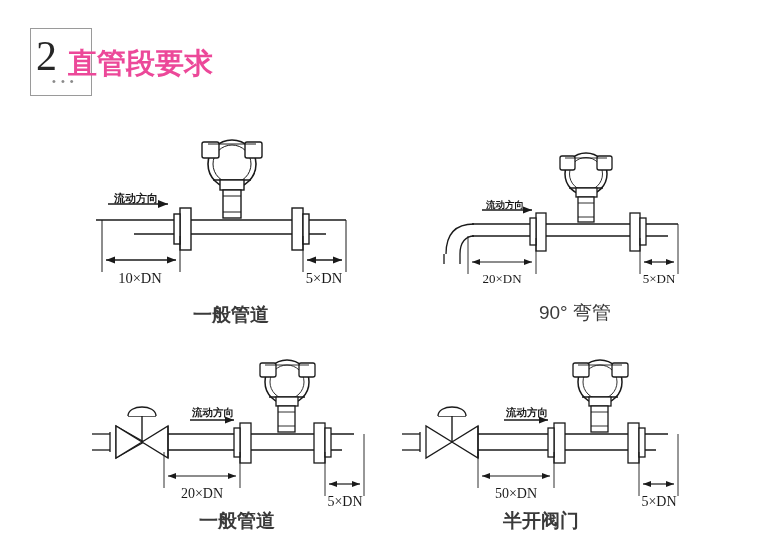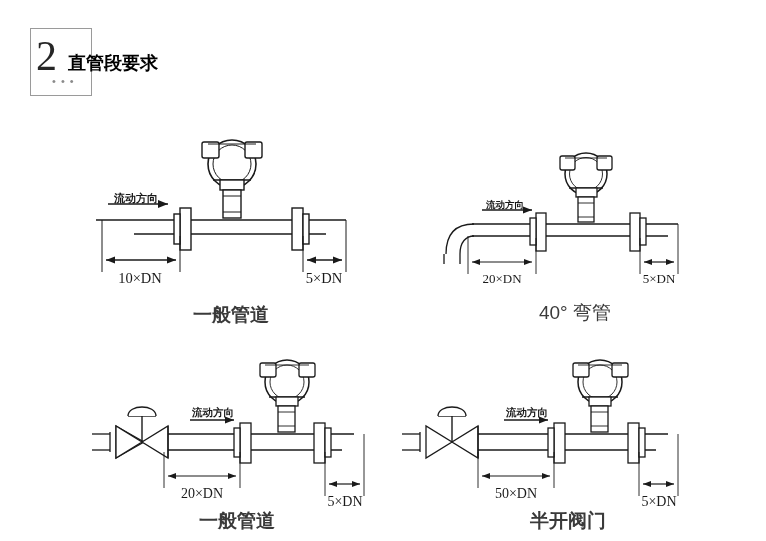--- a/index.html
+++ b/index.html
@@ -41,24 +41,24 @@
     line-height: 48px;
     font-family: "Liberation Serif", "DejaVu Serif", serif;
     font-weight: 400;
     color: #262626;
     letter-spacing: -1px;
   }
   #header-title {
     position: absolute;
     left: 38px;
     top: 20px;
-    font-size: 18px;
+    font-size: 29px;
     line-height: 30px;
     font-weight: bold;
-    color: #000000;
+    color: #ec4899;
     white-space: nowrap;
     letter-spacing: 0px;
   }
   #header-dots {
     position: absolute;
     left: 22px;
     top: 48px;
     font-size: 11px;
     line-height: 11px;
     color: #8a8a8a;
@@ -82,21 +82,21 @@
     white-space: nowrap;
   }
   #fig1 { left: 96px;  top: 132px; width: 270px; height: 180px; }
   #fig2 { left: 440px; top: 132px; width: 270px; height: 180px; }
   #fig3 { left: 92px;  top: 344px; width: 290px; height: 180px; }
   #fig4 { left: 402px; top: 344px; width: 290px; height: 180px; }
 
   #cap1 { left: 96px;  top: 302px; width: 270px; }
   #cap2 { left: 440px; top: 300px; width: 270px; font-weight: normal; }
   #cap3 { left: 92px;  top: 508px; width: 290px; }
-  #cap4 { left: 423px; top: 508px; width: 290px; }
+  #cap4 { left: 396px; top: 508px; width: 290px; }
 </style>
 </head>
 <body>
 
 <div id="header">
   <div id="header-box"></div>
   <div id="header-num">2</div>
   <div id="header-title">直管段要求</div>
   <div id="header-dots">• • •</div>
 </div>
@@ -222,21 +222,21 @@
         <path d="M204 130 L212 127 L212 133 Z" fill="#1a1a1a" stroke="none"></path>
         <path d="M234 130 L226 127 L226 133 Z" fill="#1a1a1a" stroke="none"></path>
       </g>
     </g>
 
     <text x="46" y="76" font-family="Liberation Sans, sans-serif" font-size="9.5" font-weight="bold" fill="#1a1a1a">流动方向</text>
     <text x="62" y="151" font-family="Liberation Serif, serif" font-size="13" fill="#1a1a1a" text-anchor="middle">20×DN</text>
     <text x="219" y="151" font-family="Liberation Serif, serif" font-size="13" fill="#1a1a1a" text-anchor="middle">5×DN</text>
   </svg>
 </div>
-<div class="caption" id="cap2">40° 弯管</div>
+<div class="caption" id="cap2">90° 弯管</div>
 
 <div class="figure" id="fig3">
   <svg class="fig-svg" width="290" height="180" viewBox="0 0 290 180">
     <g fill="none" stroke="#1a1a1a" stroke-width="1.3">
       <g>
         <circle cx="195" cy="38" r="22" fill="#ffffff" stroke-width="1.5"></circle>
         <circle cx="195" cy="38" r="17" fill="#ffffff" stroke-width="0.9"></circle>
         <rect x="168" y="19" width="16" height="14" rx="2" fill="#ffffff"></rect>
         <rect x="207" y="19" width="16" height="14" rx="2" fill="#ffffff"></rect>
         <path d="M173 21 L217 21" stroke-width="0.9"></path>

